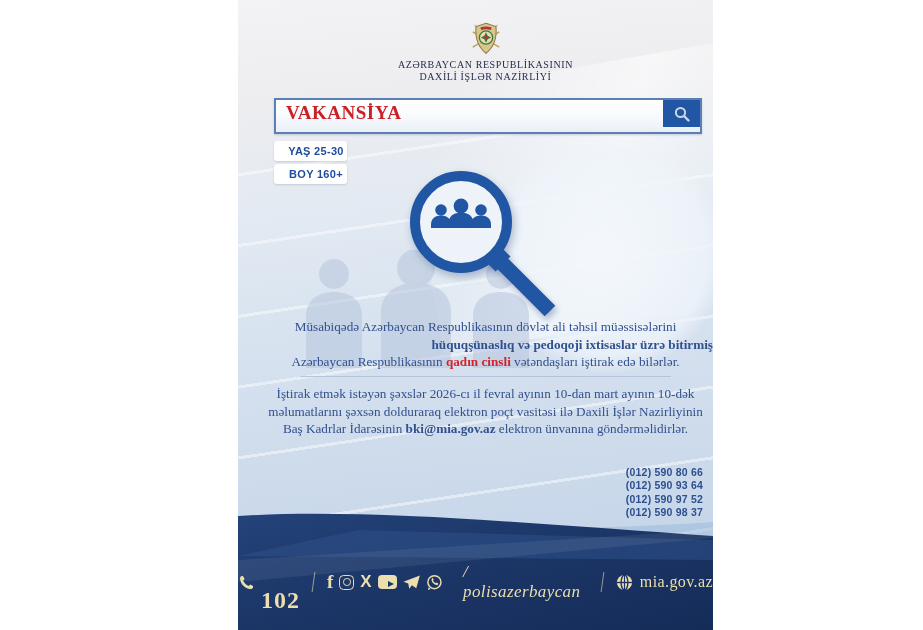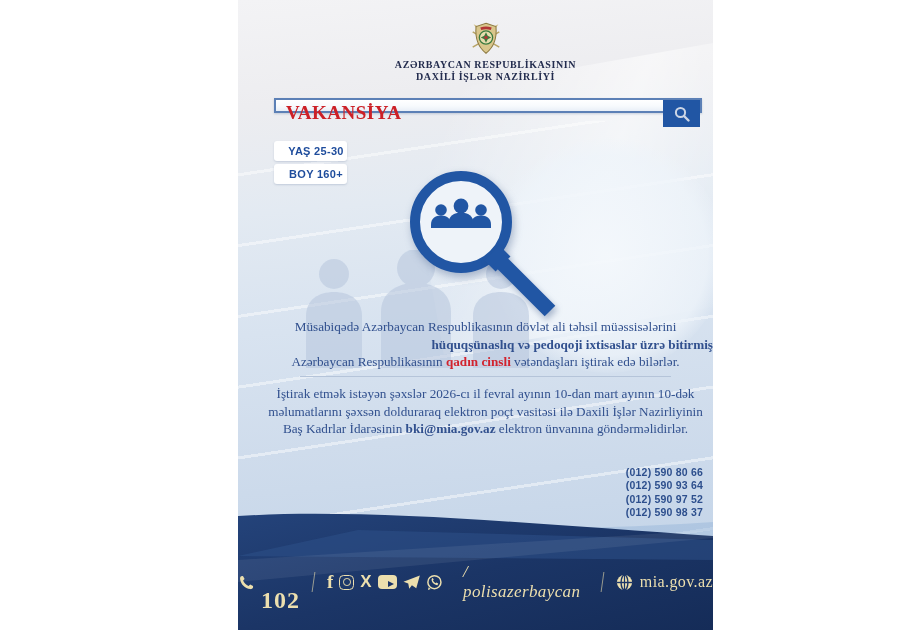--- a/index.html
+++ b/index.html
@@ -13,23 +13,23 @@
   .streaks { position:absolute; left:-80px; top:120px; width:700px; height:420px;
     background:repeating-linear-gradient(-9deg, rgba(255,255,255,0) 0 34px, rgba(255,255,255,0.45) 34px 37px, rgba(255,255,255,0) 37px 70px);
     transform:rotate(0.5deg); pointer-events:none; }
   .sheen { position:absolute; left:180px; top:60px; width:420px; height:260px;
     background:linear-gradient(120deg, rgba(255,255,255,0) 10%, rgba(255,255,255,0.55) 45%, rgba(255,255,255,0) 75%);
     transform:rotate(-10deg); }
 
   .emblem { position:absolute; left:229px; top:20px; width:38px; height:37px; }
 
   .ministry { position:absolute; top:59px; left:20px; right:0; text-align:center;
-    color:#232c4e; font-weight:bold; font-size:10px; letter-spacing:0.6px; line-height:12px; }
-
-  .searchbar { position:absolute; left:36px; top:98px; width:428px; height:15px;
+    color:#232c4e; font-weight:normal; font-size:10px; letter-spacing:0.6px; line-height:12px; }
+
+  .searchbar { position:absolute; left:36px; top:98px; width:428px; height:36px;
     background:linear-gradient(180deg,#ffffff 0%,#f7fafd 55%,#e9eff7 100%);
     border:2px solid #5c80b6; box-shadow:0 1px 2px rgba(60,90,140,0.25); }
   .searchbar .query { position:absolute; left:10px; top:2px; font-size:19px; font-weight:bold;
     color:#cc2027; letter-spacing:0.5px; }
   .search-btn { position:absolute; right:0; top:0; width:37px; height:27px; background:#2156a4;
     display:flex; align-items:center; justify-content:center; cursor:pointer; }
 
   .badge { position:absolute; left:36px; width:73px; height:20px; background:#ffffff;
     border-radius:3px; box-shadow:0 1px 2px rgba(90,110,150,0.25);
     display:flex; align-items:center; justify-content:center;

